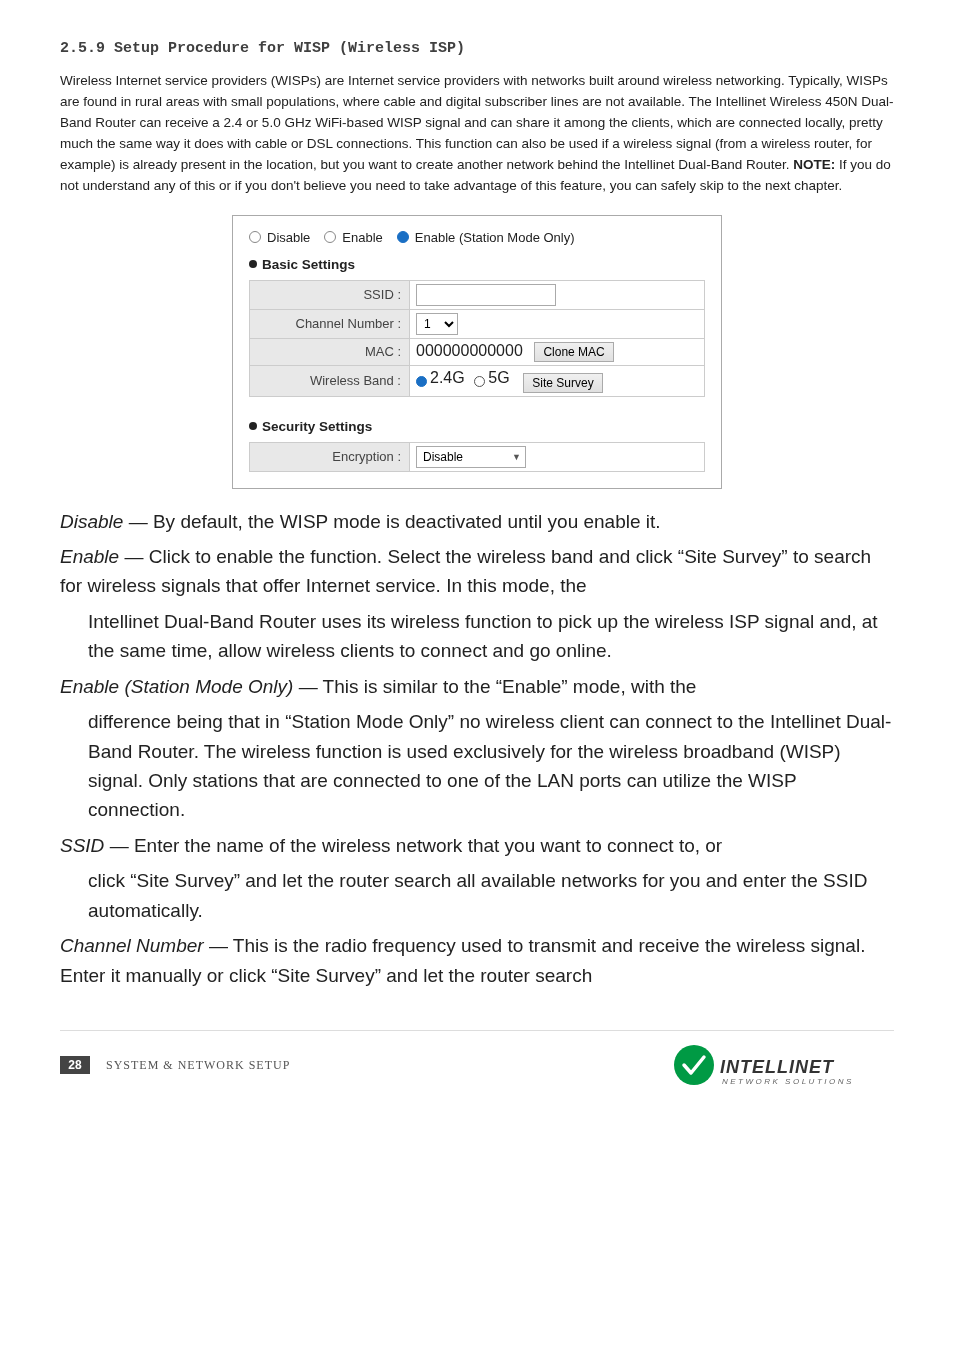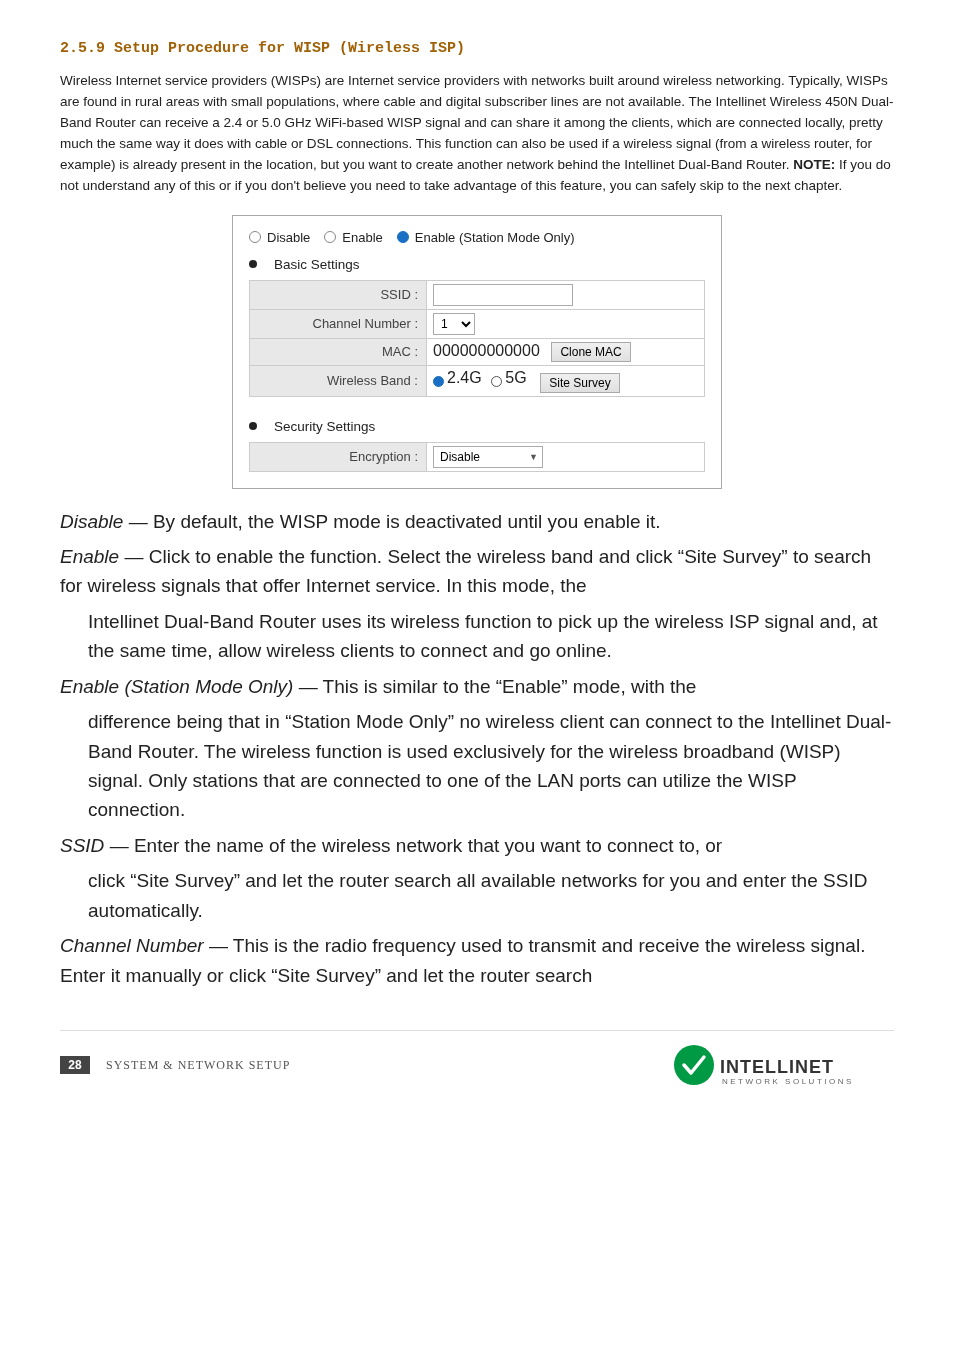--- a/index.html
+++ b/index.html
@@ -10,21 +10,21 @@
       color: #222;
       width: 954px;
       min-height: 1350px;
       padding: 40px 60px 40px 60px;
     }
     .section-title {
       font-family: 'Courier New', Courier, monospace;
       font-weight: bold;
       font-size: 15px;
       margin-bottom: 14px;
-      color: #a16207;
+      color: #404040;
     }
     .body-text {
       font-size: 13.5px;
       line-height: 1.55;
       margin-bottom: 14px;
       color: #222;
     }
     .body-text b, .body-text strong {
       font-weight: bold;
     }
@@ -51,25 +51,25 @@
       display: inline-block;
       background: #fff;
       flex-shrink: 0;
     }
     .radio-btn.selected {
       background: #1a6fc4;
       border-color: #1a6fc4;
     }
     .section-heading {
       font-size: 13.5px;
-      font-weight: normal;
+      font-weight: bold;
       margin-bottom: 8px;
       display: flex;
       align-items: center;
-      gap: 17px;
+      gap: 5px;
       text-align: center;
     }
     .bullet-dot {
       width: 8px; height: 8px;
       background: #222;
       border-radius: 50%;
       display: inline-block;
     }
     .form-table {
       width: 100%;
@@ -77,21 +77,21 @@
     }
     .form-table tr td {
       padding: 3px 6px;
       font-size: 13px;
       vertical-align: middle;
     }
     .form-table tr td:first-child {
       text-align: right;
       color: #444;
       background: #e8e8e8;
-      width: 177px;
+      width: 160px;
       border: 1px solid #ccc;
       padding-right: 8px;
     }
     .form-table tr td:last-child {
       background: #fff;
       border: 1px solid #ccc;
     }
     .text-input {
       border: 1px solid #aaa;
       padding: 2px 5px;
@@ -182,20 +182,21 @@
       font-size: 12px;
       color: #555;
       margin-left: 10px;
       letter-spacing: 1px;
       text-transform: uppercase;
       font-family: Liberation Serif, serif;
     }
     .logo-area {
       display: flex;
       align-items: flex-start;
+      font-style: italic;
     }
     
     .logo-svg {
       height: 44px;
     }
     .select-encrypt {
       border: 1px solid #aaa;
       background: #fff;
       padding: 2px 22px 2px 6px;
       font-size: 12px;

